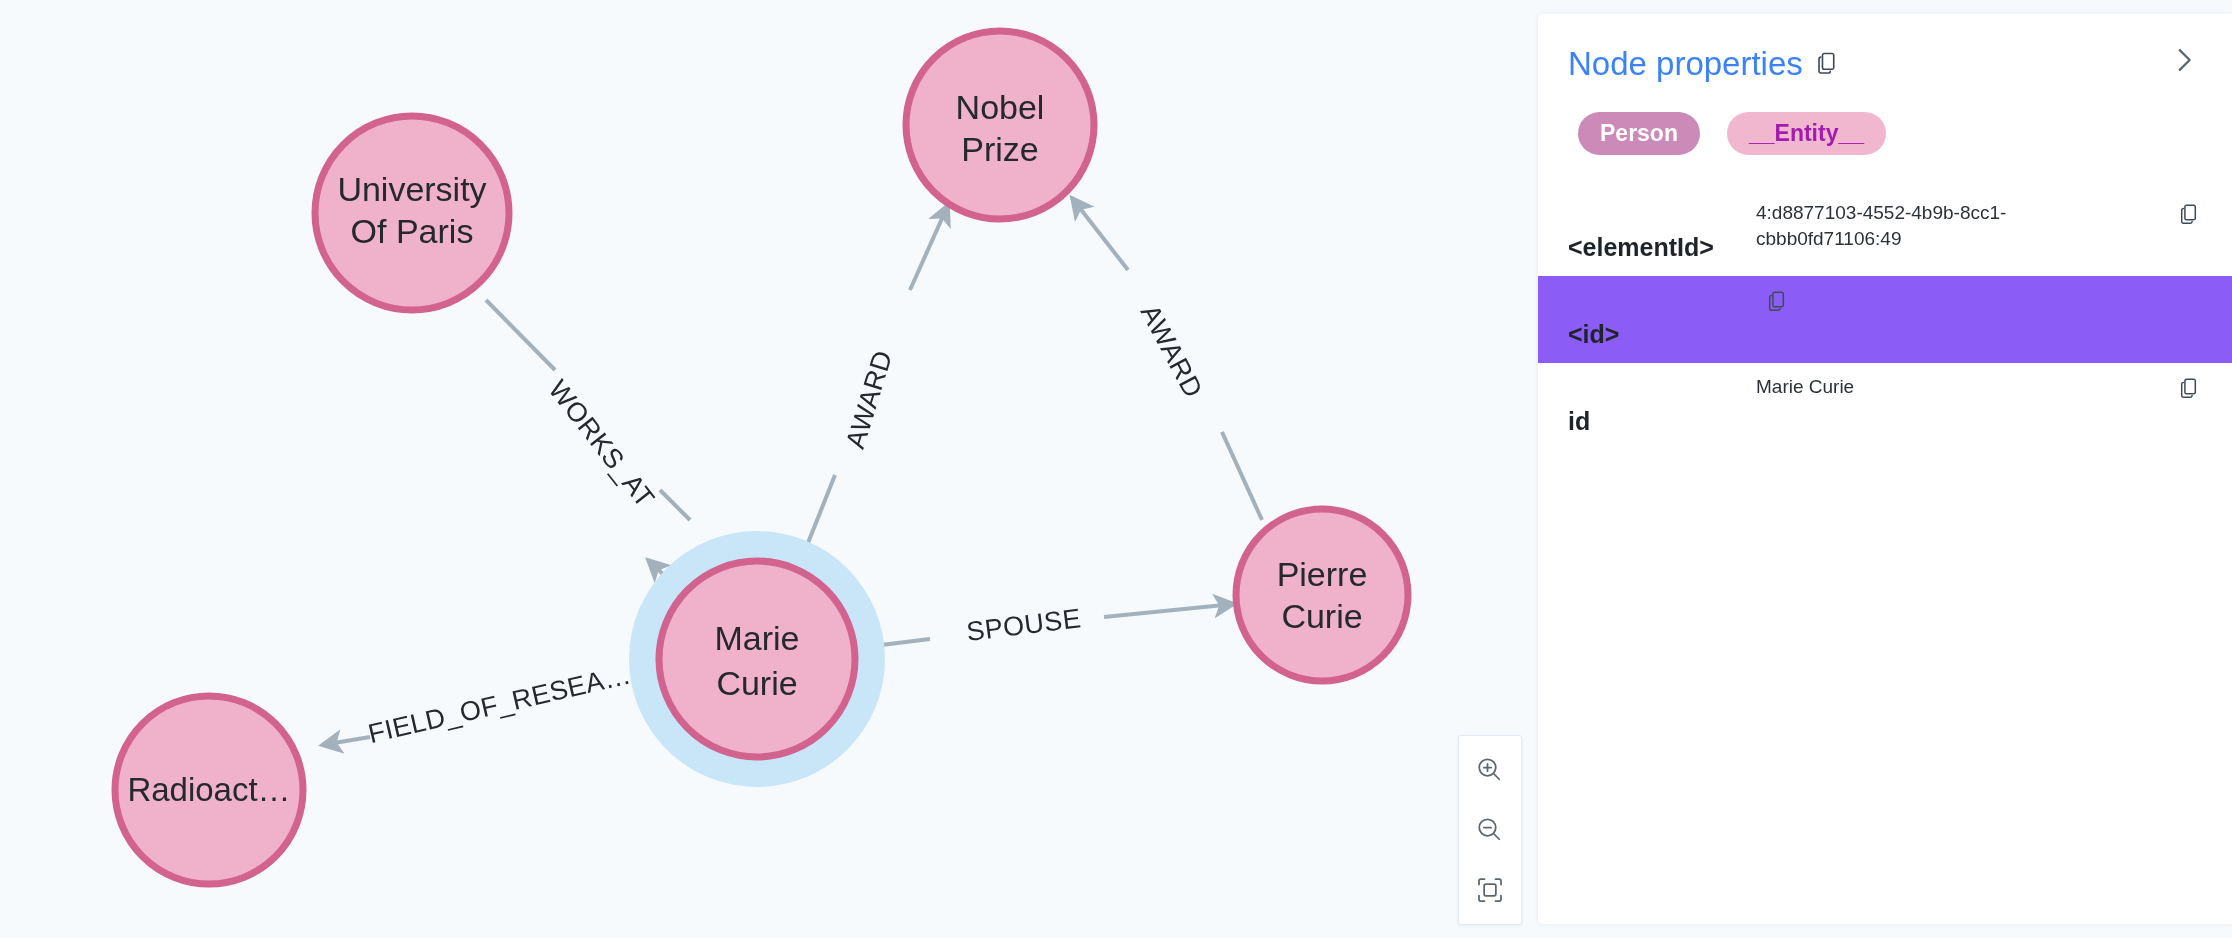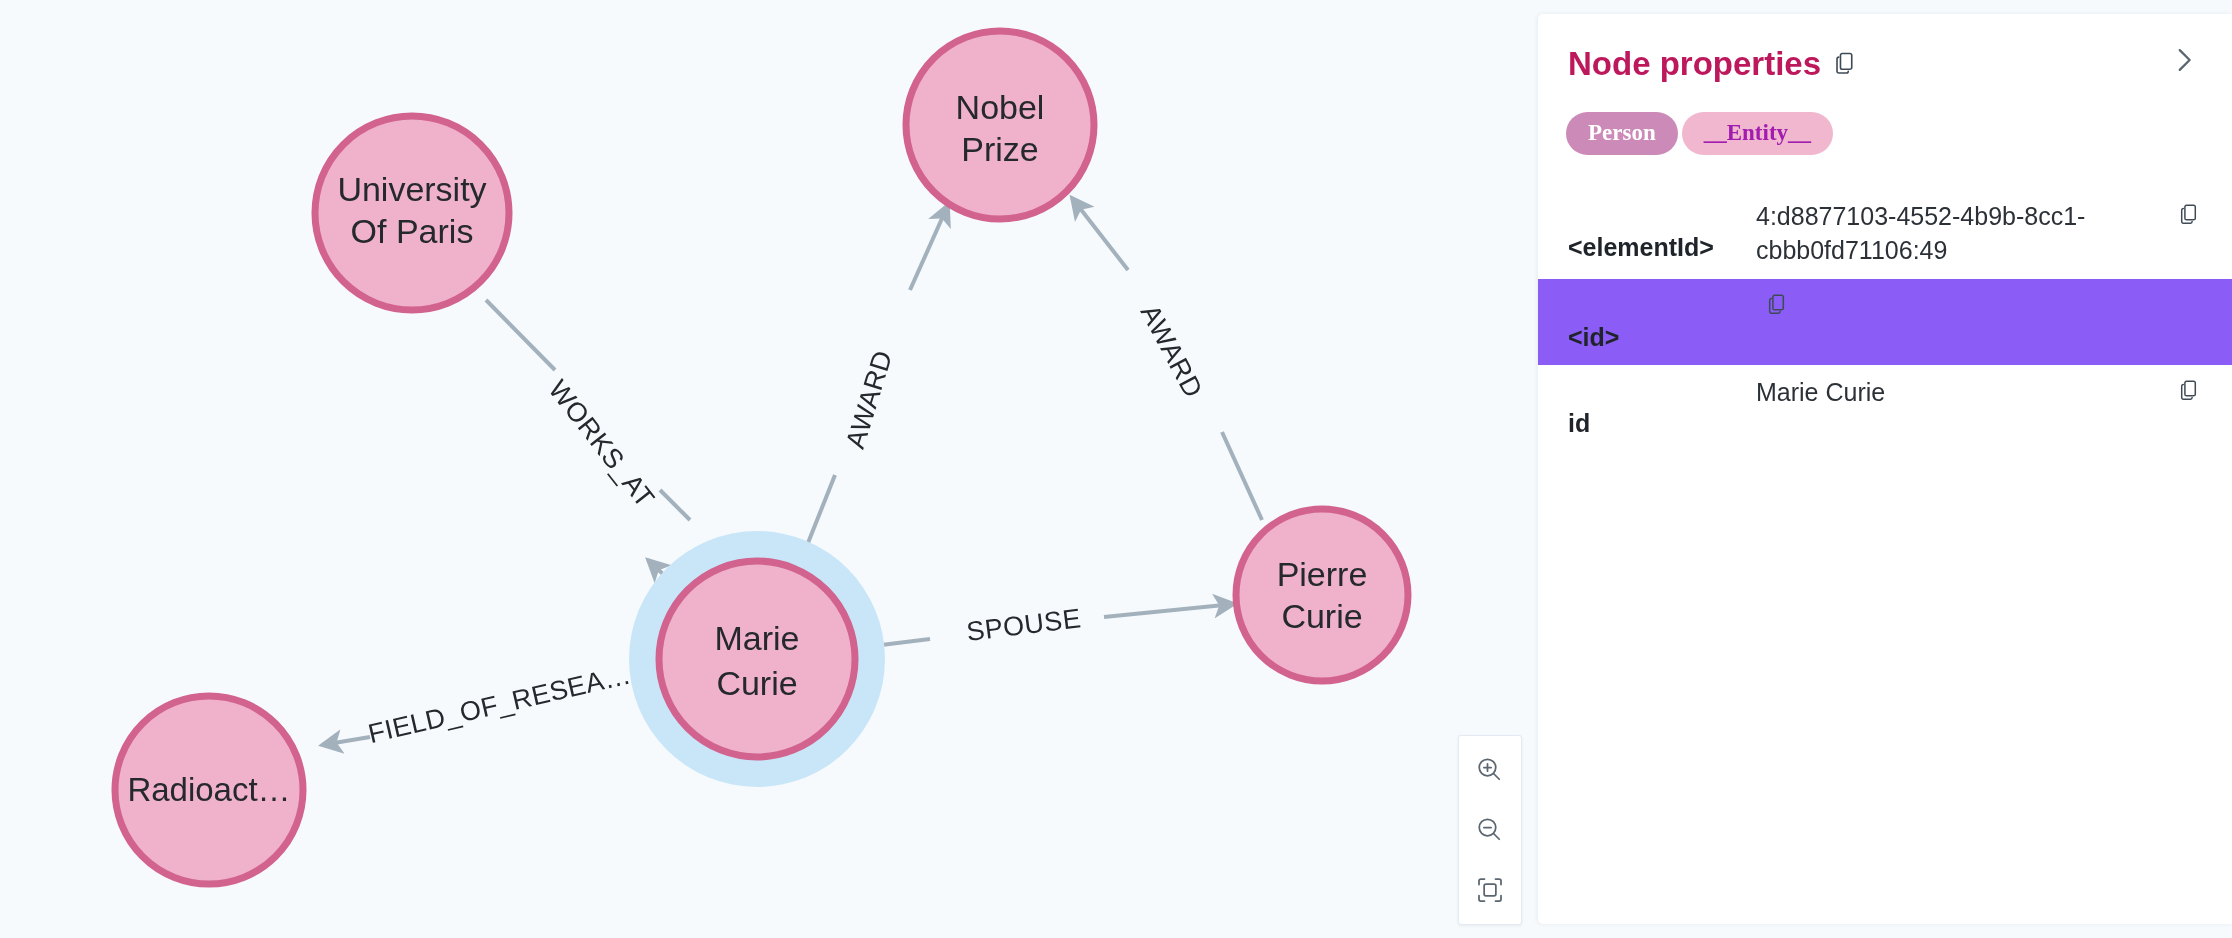--- a/index.html
+++ b/index.html
@@ -109,22 +109,22 @@
     box-sizing: border-box;
     overflow: hidden;
   }
   #panel-header {
     display: flex;
     align-items: flex-start;
     padding: 32px 30px 0 30px;
   }
   #panel-title {
     font-size: 33px;
-    color: #be185d;
-    font-weight: 700;
+    color: #3b82f6;
+    font-weight: 400;
     line-height: 1.1;
     white-space: nowrap;
   }
   #panel-title-copy {
     margin-left: 12px;
     display: inline-flex;
     align-items: center;
     cursor: pointer;
     position: relative;
     top: 4px;
@@ -136,24 +136,23 @@
     align-items: center;
     justify-content: center;
     width: 36px;
     height: 36px;
     position: relative;
     top: -4px;
   }
 
   #label-chips {
     display: flex;
-    gap: 4px;
-    padding: 30px 30px 0 28px;
+    gap: 27px;
+    padding: 30px 30px 0 40px;
     flex-wrap: wrap;
-    font-family: Liberation Serif, serif;
   }
   .chip {
     border-radius: 22px;
     padding: 7px 22px;
     font-size: 23px;
     font-weight: bold;
     line-height: 1.25;
     white-space: nowrap;
   }
   .chip-person {
@@ -181,21 +180,21 @@
     width: 188px;
     flex: 0 0 188px;
     font-size: 25px;
     font-weight: bold;
     color: #1f242a;
     line-height: 1.35;
     margin-top: 31px;
   }
   .prop-val {
     flex: 1 1 auto;
-    font-size: 25px;
+    font-size: 19px;
     color: #2c3138;
     line-height: 1.35;
     word-break: break-word;
     padding-right: 20px;
   }
   .prop-copy {
     flex: 0 0 34px;
     display: flex;
     align-items: flex-start;
     justify-content: flex-end;

